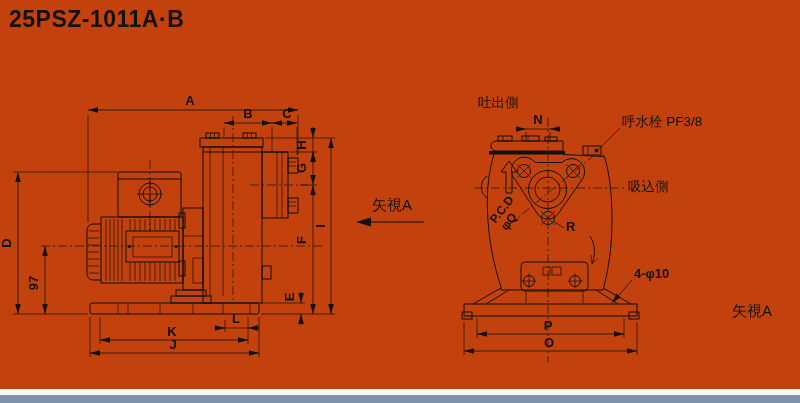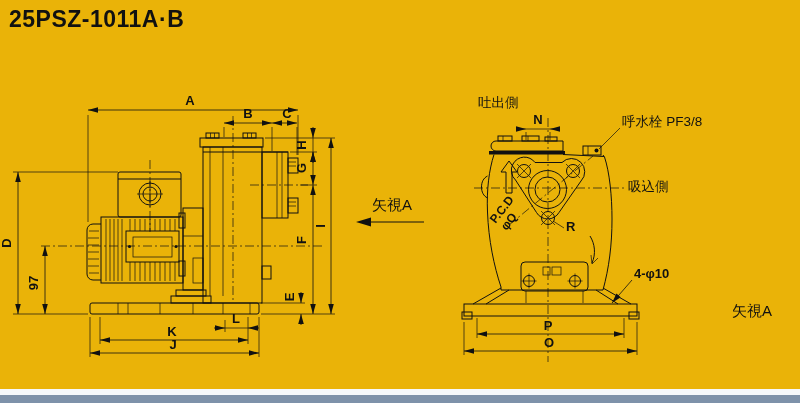--- a/index.html
+++ b/index.html
@@ -1,16 +1,16 @@
 <!DOCTYPE html>
 <html><head>
 <meta charset="utf-8">
 <style>
   html,body{margin:0;padding:0;background:#fff;}
-  .page{position:relative;width:800px;height:403px;background:#eab308;overflow:hidden;
+  .page{position:relative;width:800px;height:403px;background:#c2410c;overflow:hidden;
         font-family:"Liberation Sans",sans-serif;color:#111;}
   .title{position:absolute;left:9px;top:6px;font-size:23px;font-weight:700;
          letter-spacing:.5px;color:#111;margin:0;}
   .drawing{position:absolute;left:0;top:0;}
   .footer-light{position:absolute;left:0;bottom:8px;width:800px;height:6px;background:#f5f8fb;}
   .footer-bar{position:absolute;left:0;bottom:0;width:800px;height:8px;background:#7e92aa;}
   
   .ln{stroke:#111;stroke-width:1;fill:none;}
   .thin{stroke:#111;stroke-width:.7;fill:none;}
   .cl{stroke:#111;stroke-width:.7;fill:none;stroke-dasharray:9 3 2 3;}

